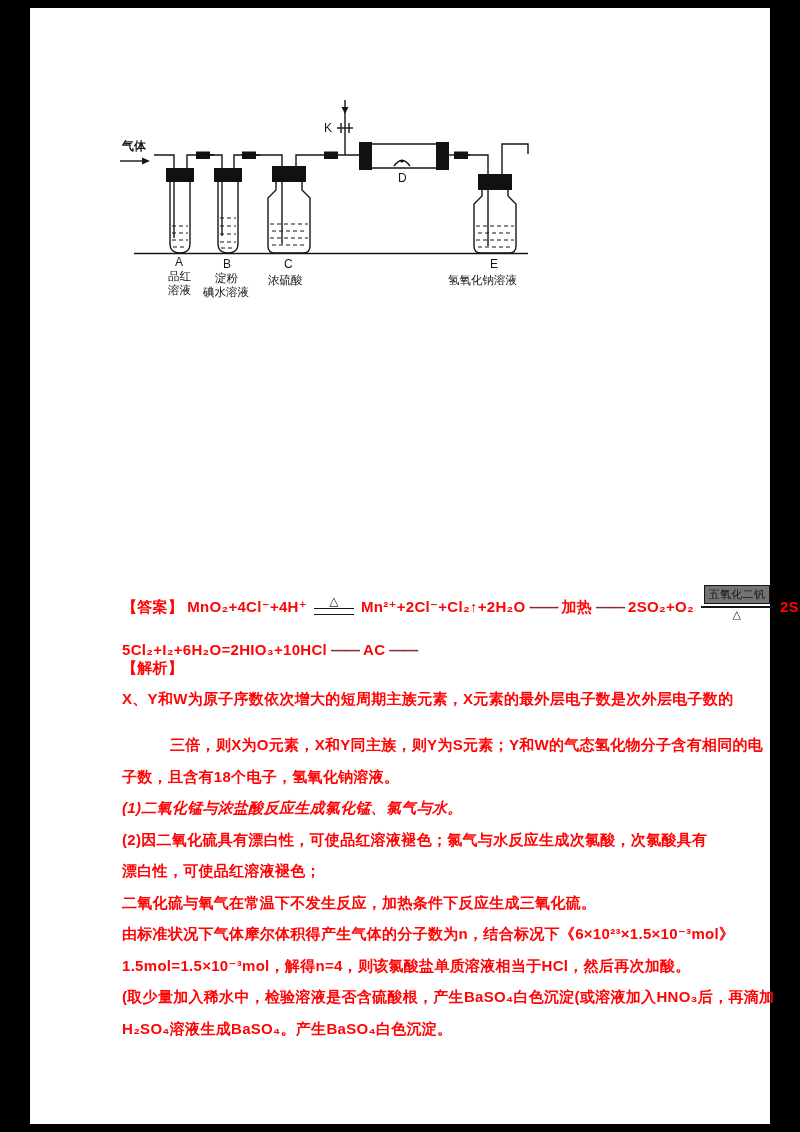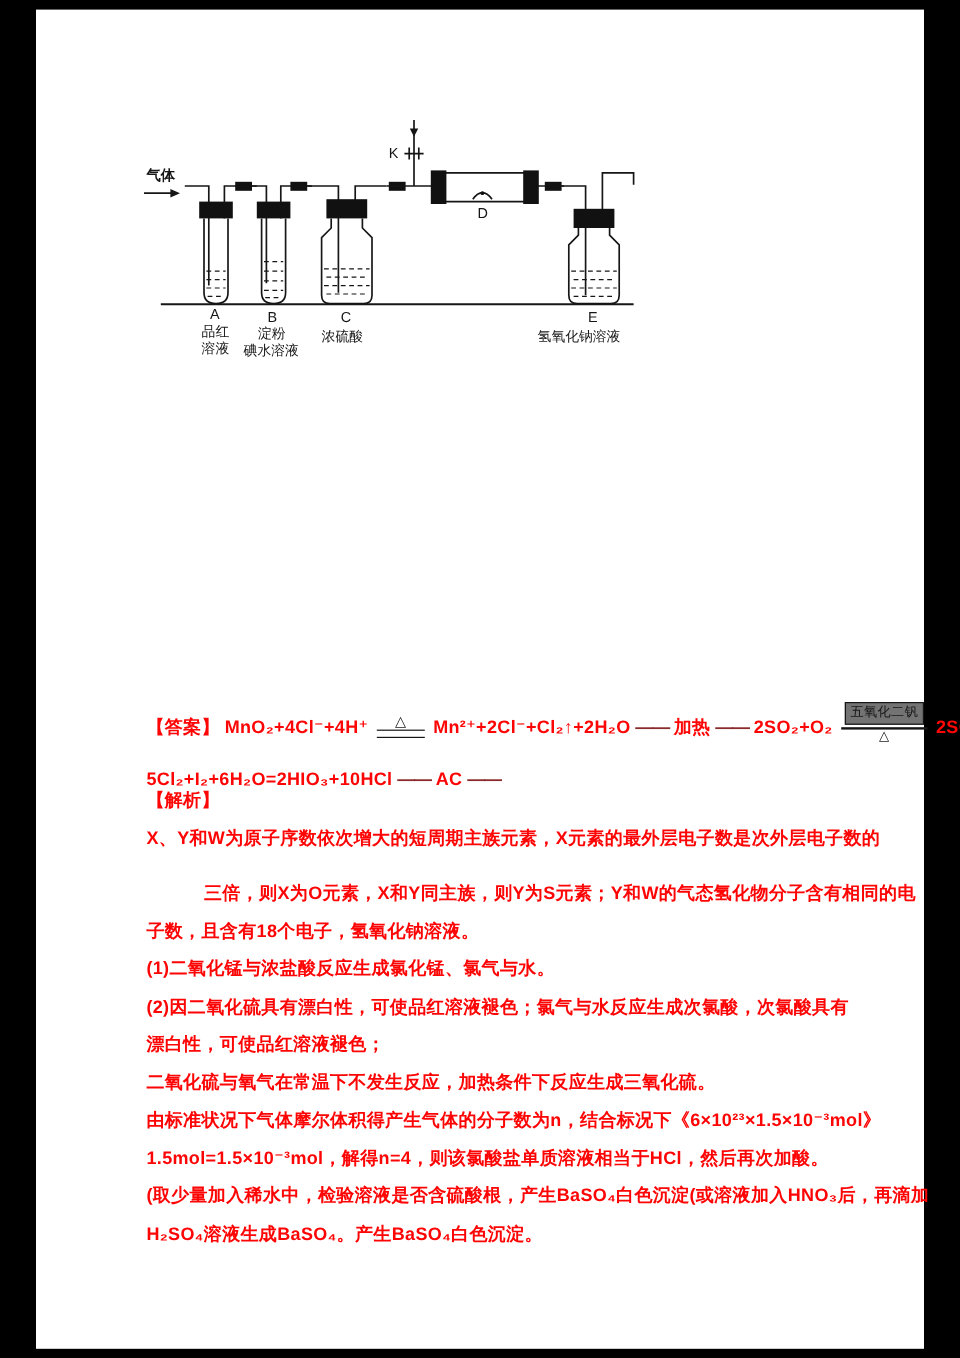--- a/index.html
+++ b/index.html
@@ -162,21 +162,21 @@
       <span class="seg">5Cl₂+I₂+6H₂O=2HIO₃+10HCl</span>
       <span class="blank">——</span>
       <span class="seg">AC</span>
       <span class="blank">——</span>
     </div>
 
     <div class="line" style="top:75px;">【解析】</div>
     <div class="line" style="top:106px;">X、Y和W为原子序数依次增大的短周期主族元素，X元素的最外层电子数是次外层电子数的</div>
     <div class="line" style="top:152px;margin-left:48px;">三倍，则X为O元素，X和Y同主族，则Y为S元素；Y和W的气态氢化物分子含有相同的电</div>
     <div class="line" style="top:184px;">子数，且含有18个电子，氢氧化钠溶液。</div>
-    <div class="line" style="top:215px;">(1)二氧化锰与浓盐酸反应生成氯化锰、氯气与水。</div>
+    <div class="line" style="top:215px;font-style:italic;">(1)二氧化锰与浓盐酸反应生成氯化锰、氯气与水。</div>
     <div class="line" style="top:247px;">(2)因二氧化硫具有漂白性，可使品红溶液褪色；氯气与水反应生成次氯酸，次氯酸具有</div>
     <div class="line" style="top:278px;">漂白性，可使品红溶液褪色；</div>
     <div class="line" style="top:310px;">二氧化硫与氧气在常温下不发生反应，加热条件下反应生成三氧化硫。</div>
     <div class="line" style="top:341px;">由标准状况下气体摩尔体积得产生气体的分子数为n，结合标况下《6×10²³×1.5×10⁻³mol》</div>
     <div class="line" style="top:373px;">1.5mol=1.5×10⁻³mol，解得n=4，则该氯酸盐单质溶液相当于HCl，然后再次加酸。</div>
     <div class="line" style="top:404px;">(取少量加入稀水中，检验溶液是否含硫酸根，产生BaSO₄白色沉淀(或溶液加入HNO₃后，再滴加</div>
     <div class="line" style="top:436px;">H₂SO₄溶液生成BaSO₄。产生BaSO₄白色沉淀。</div>
   </div>
 
 </div>

